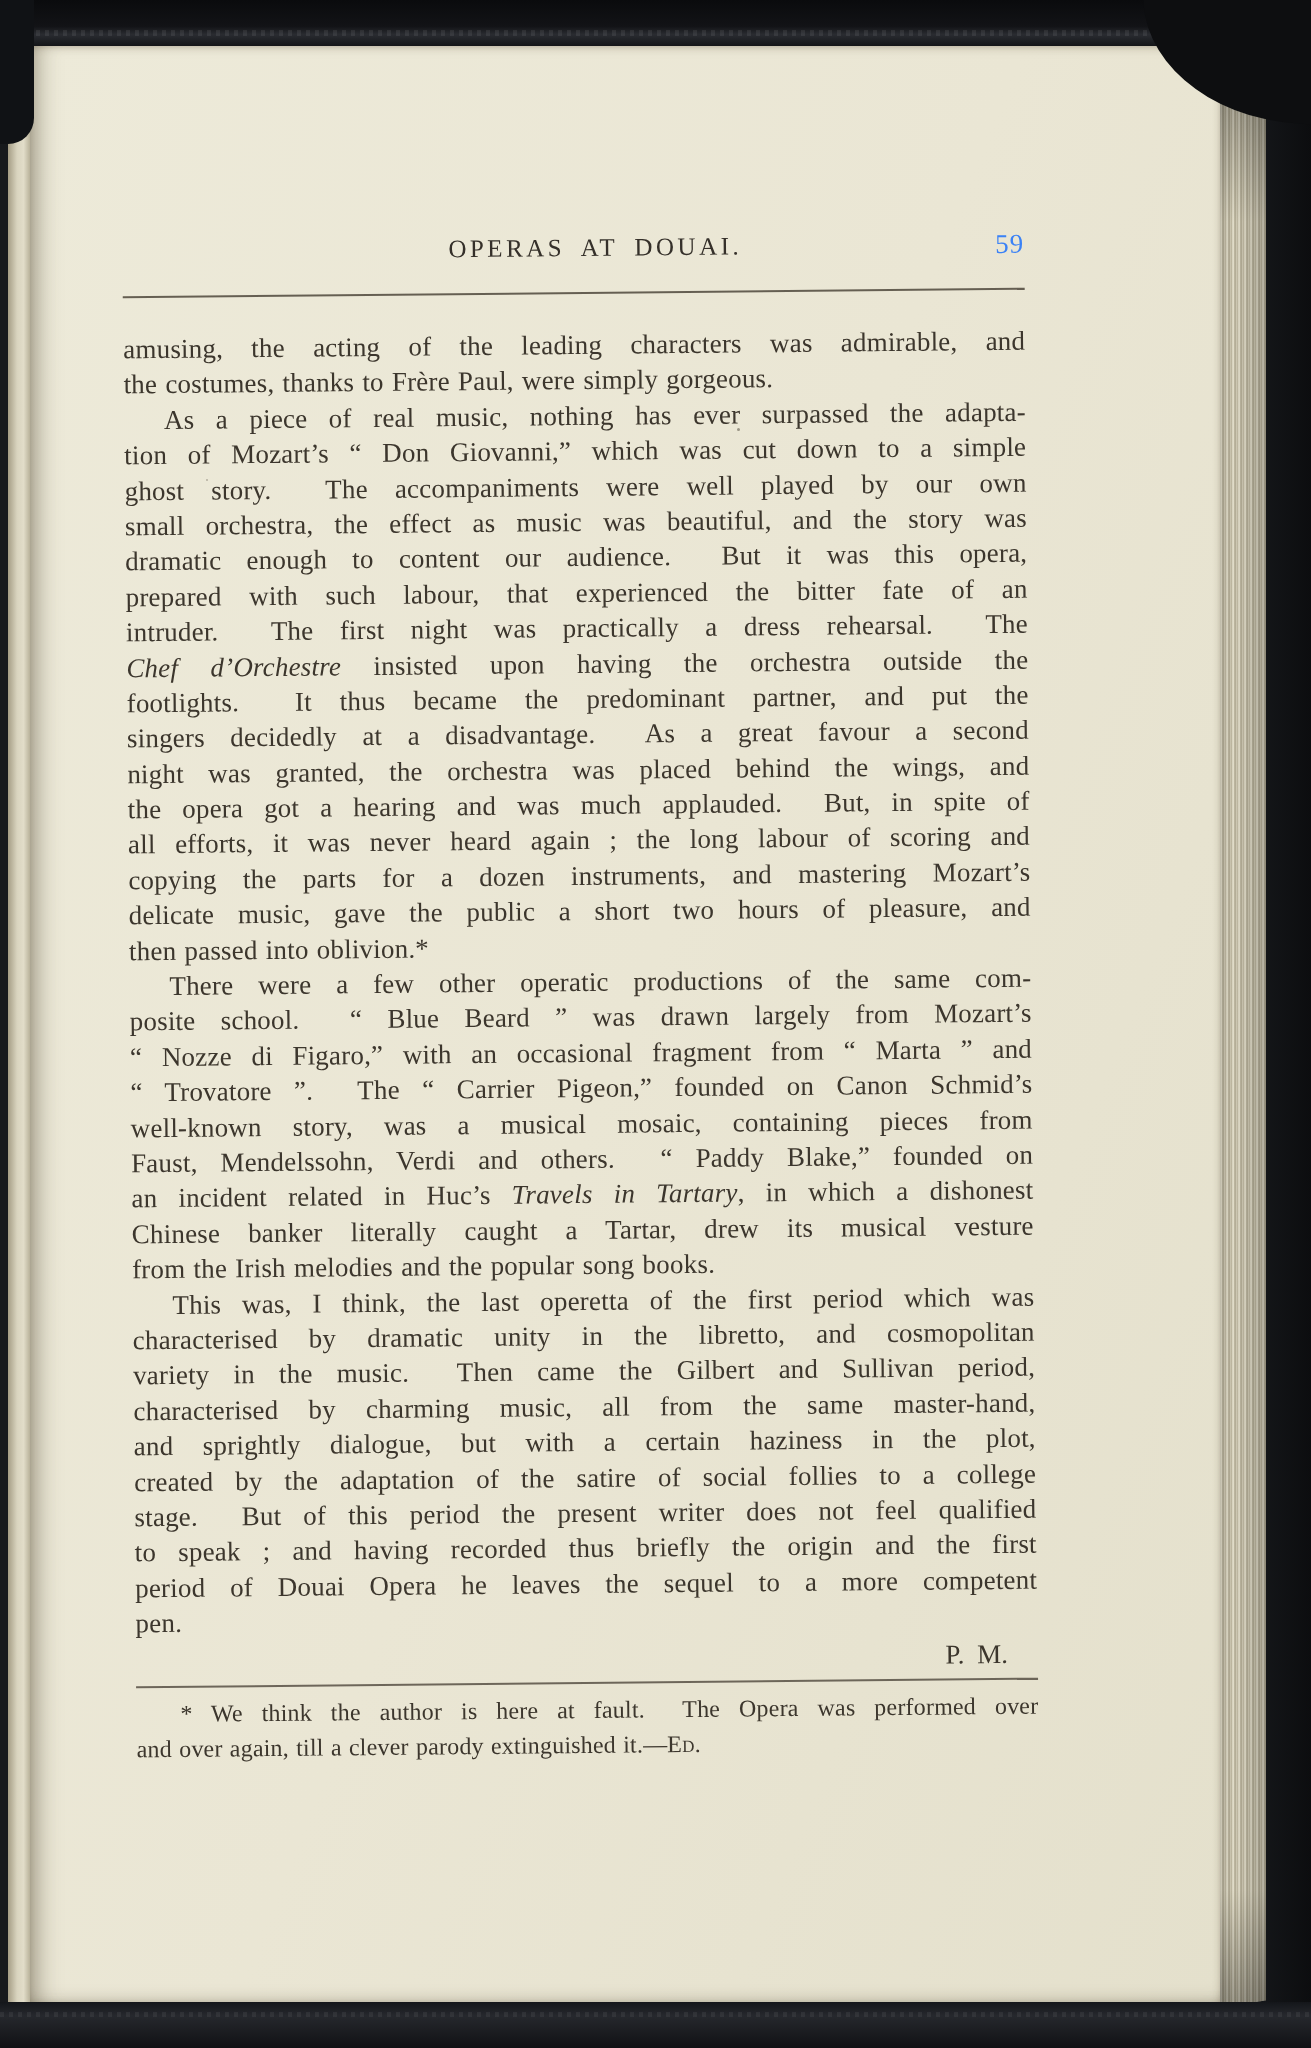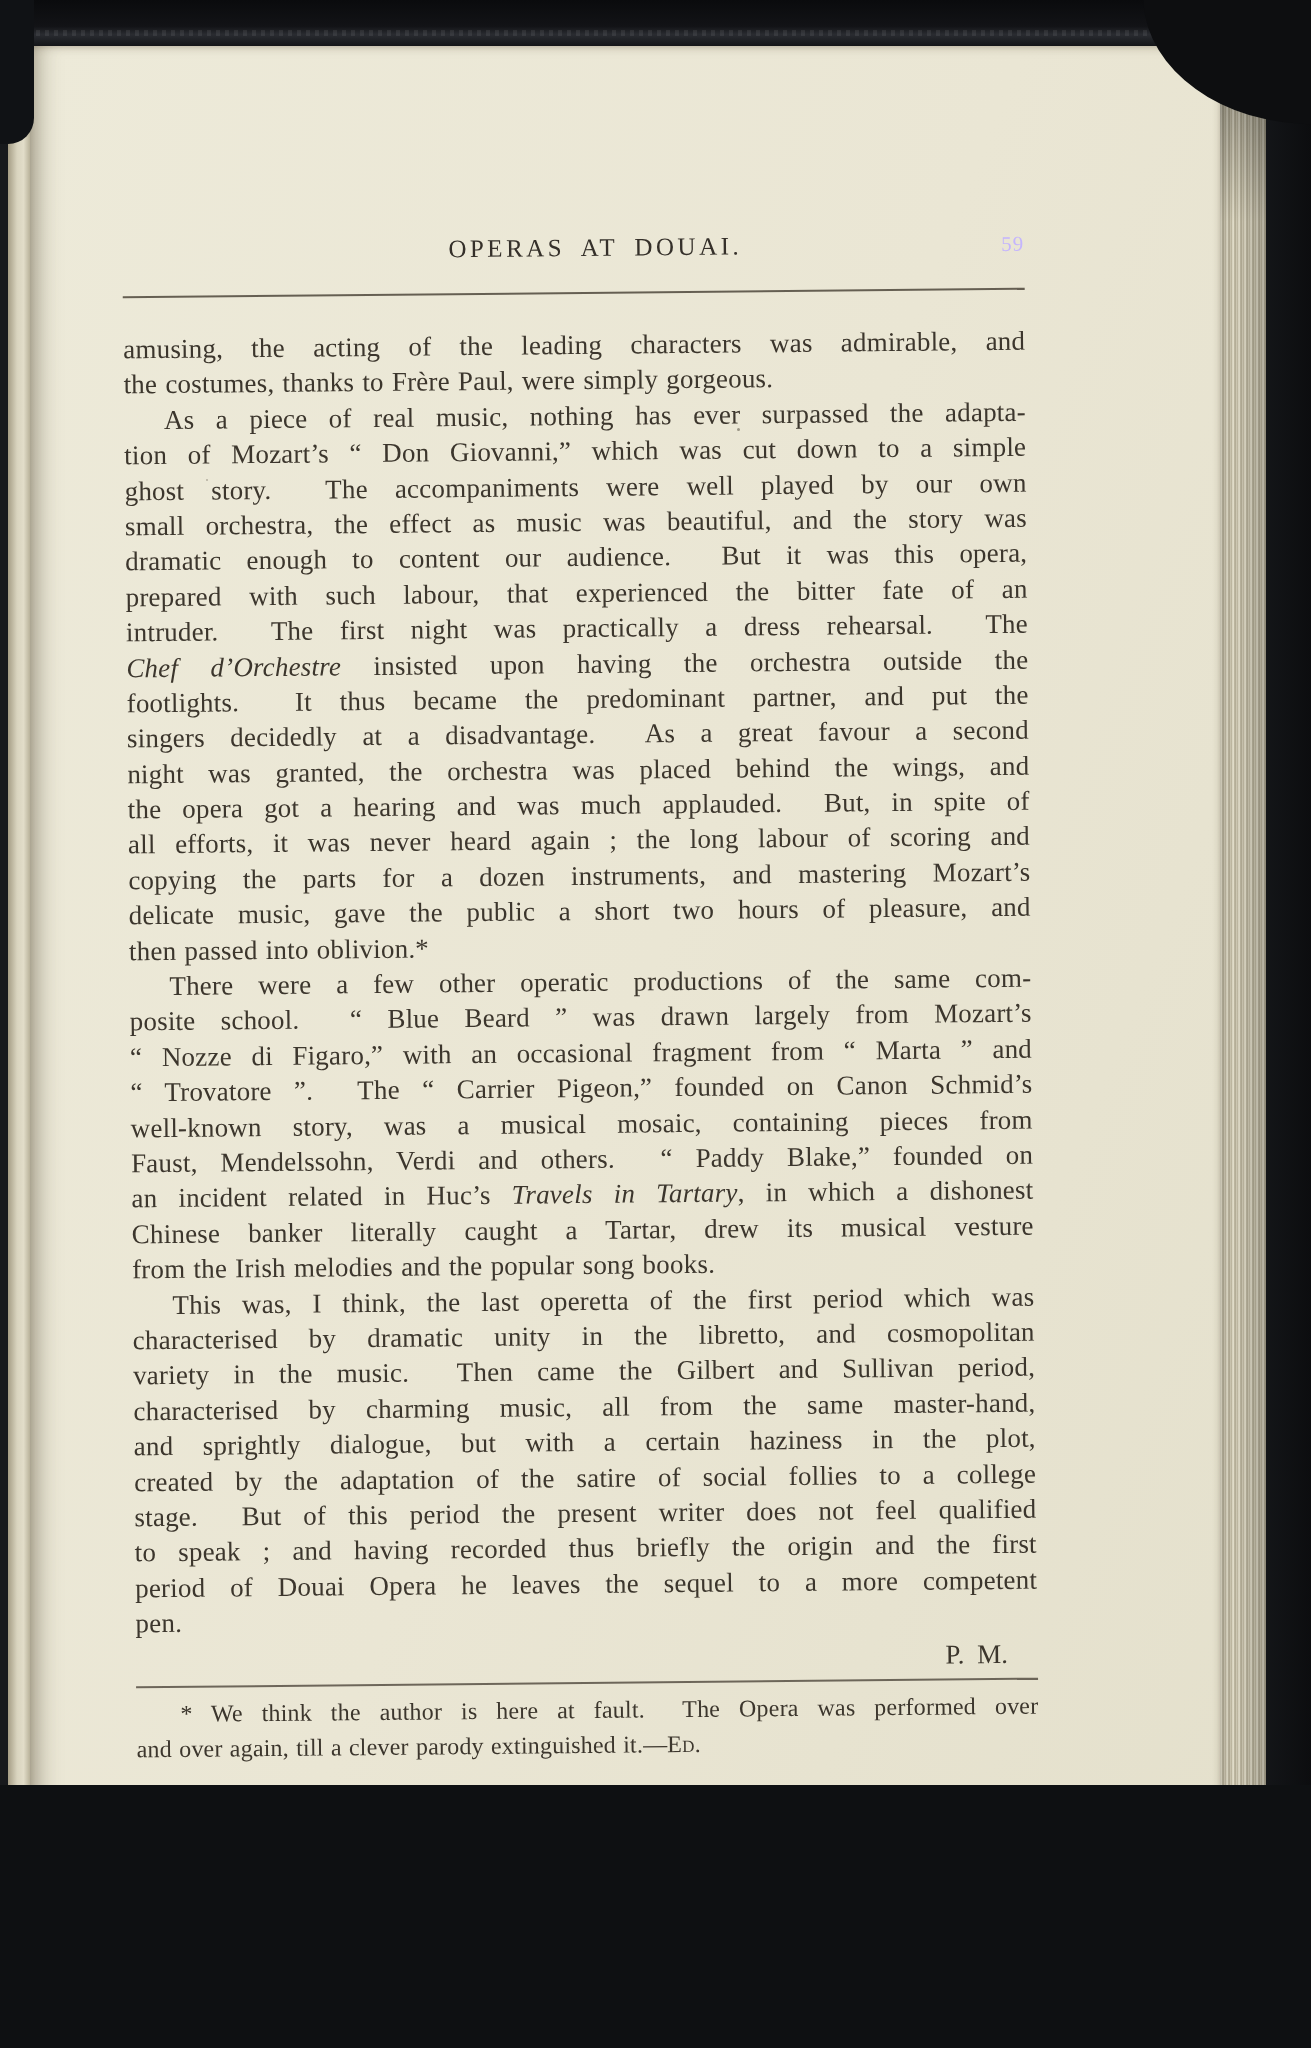--- a/index.html
+++ b/index.html
@@ -1,16 +1,16 @@
 <!DOCTYPE html>
 <html><head>
 <meta charset="utf-8">
 <style>
   html,body{margin:0;padding:0;background:#0e1012;}
-  .stage{position:relative;width:1311px;height:1785px;overflow:hidden;
+  .stage{position:relative;width:1311px;height:2048px;overflow:hidden;
          background:#15171a;font-family:"Liberation Serif","DejaVu Serif",serif;}
 
   
   .cover-top{position:absolute;left:0;top:0;width:100%;height:48px;
     background:linear-gradient(#0a0b0d 0%,#121316 55%,#2a2c31 72%,#1c1e22 86%,#101114 100%);}
   .cover-top::after{content:"";position:absolute;left:0;top:30px;width:100%;height:6px;
     background:repeating-linear-gradient(90deg,rgba(255,255,255,.07) 0 4px,rgba(0,0,0,0) 4px 9px);}
   .cover-right{position:absolute;left:1266px;top:0;width:45px;height:100%;
     background:linear-gradient(90deg,#131518,#0c0d0f);}
   .cover-bottom{position:absolute;left:0;top:2002px;width:100%;height:46px;
@@ -43,21 +43,21 @@
                inset 0 -12px 18px -12px rgba(70,60,40,.35),
                inset 0 6px 10px -6px rgba(70,60,40,.25);}
 
   
   .textblock{position:absolute;left:128px;top:230px;width:902px;
     transform:rotate(-0.55deg);transform-origin:50% 40%;color:#3c362d;}
 
   .header-row{position:relative;height:36px;line-height:36px;}
   .header-title{text-align:center;font-size:25px;letter-spacing:3.5px;word-spacing:7px;
     color:#35302a;padding-left:44px;}
-  .page-number{position:absolute;right:0;top:0;font-size:21px;letter-spacing:1px;color:#c4b5fd;}
+  .page-number{position:absolute;right:0;top:0;font-size:27px;letter-spacing:1px;color:#3b82f6;}
 
   .rule{height:2px;background:#4d463b;margin-top:26px;opacity:.85;}
 
   .body{margin-top:34px;font-size:27px;}
   .bl{height:35.4px;line-height:35.4px;white-space:pre-wrap;
       letter-spacing:.2px;word-spacing:1.2px;}
   .j{text-align:justify;text-align-last:justify;}
   .end{text-align:left;}
   .ind{text-indent:40px;}
   .it{font-style:italic;}

